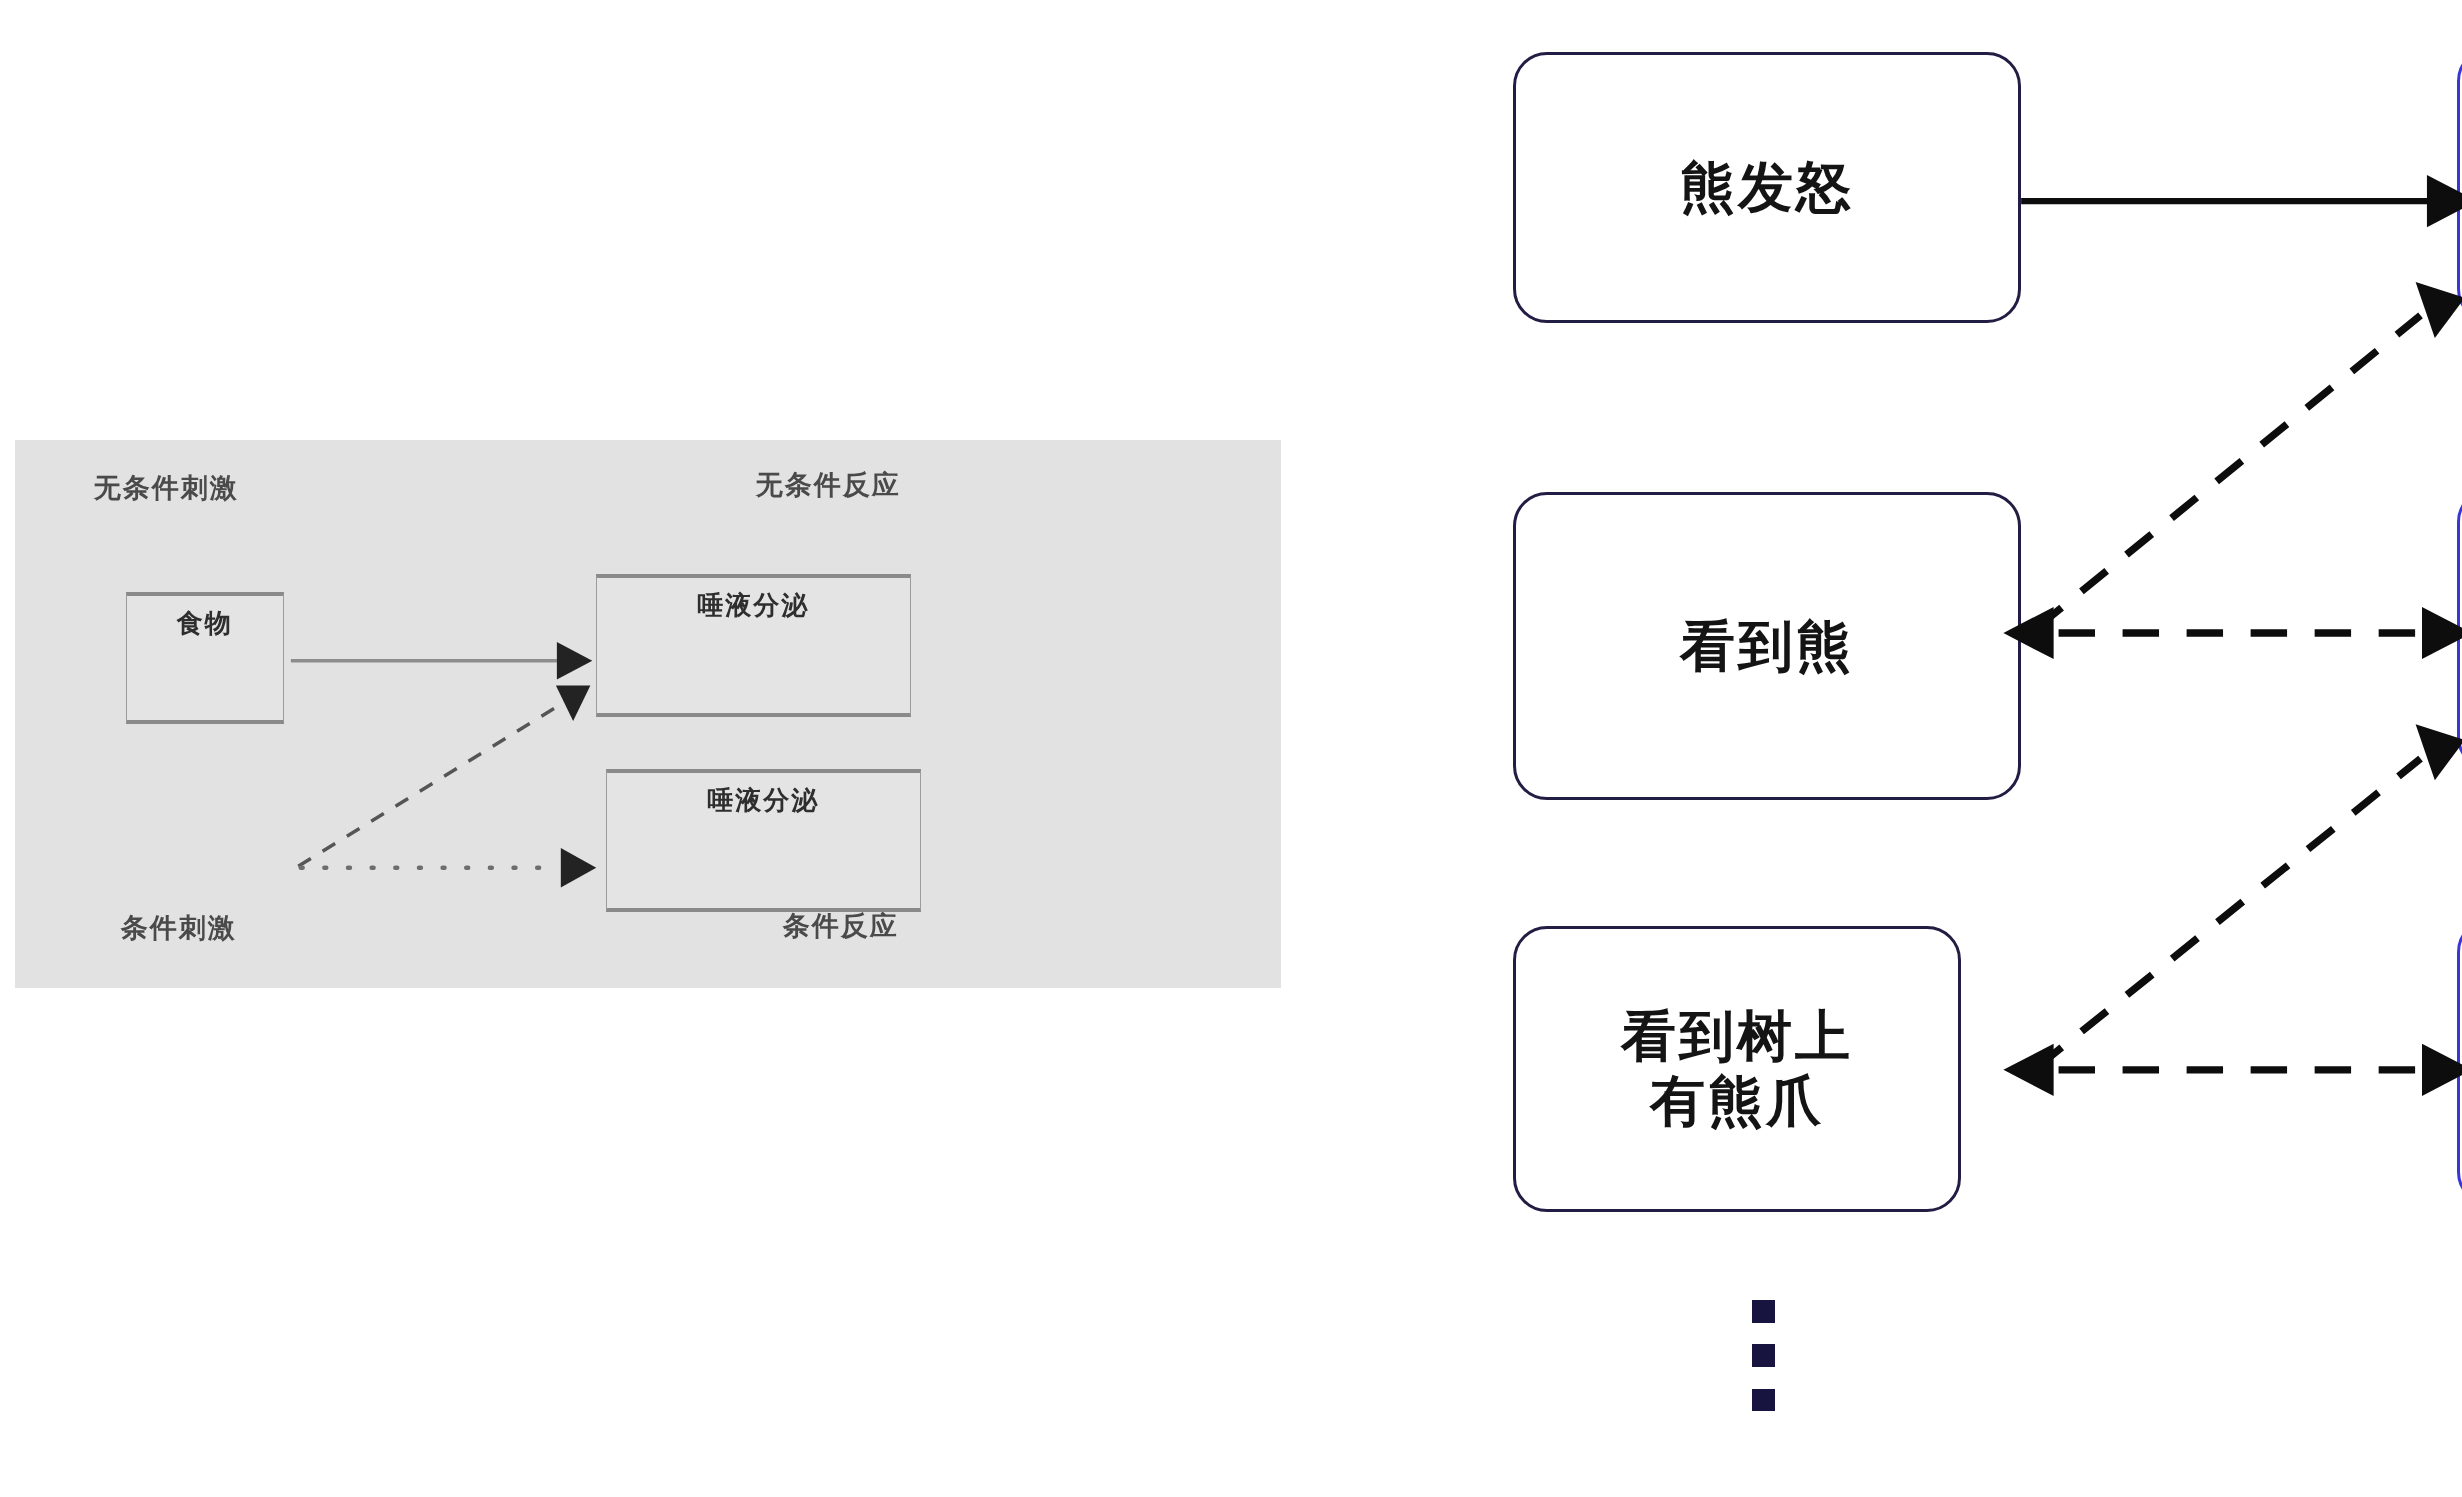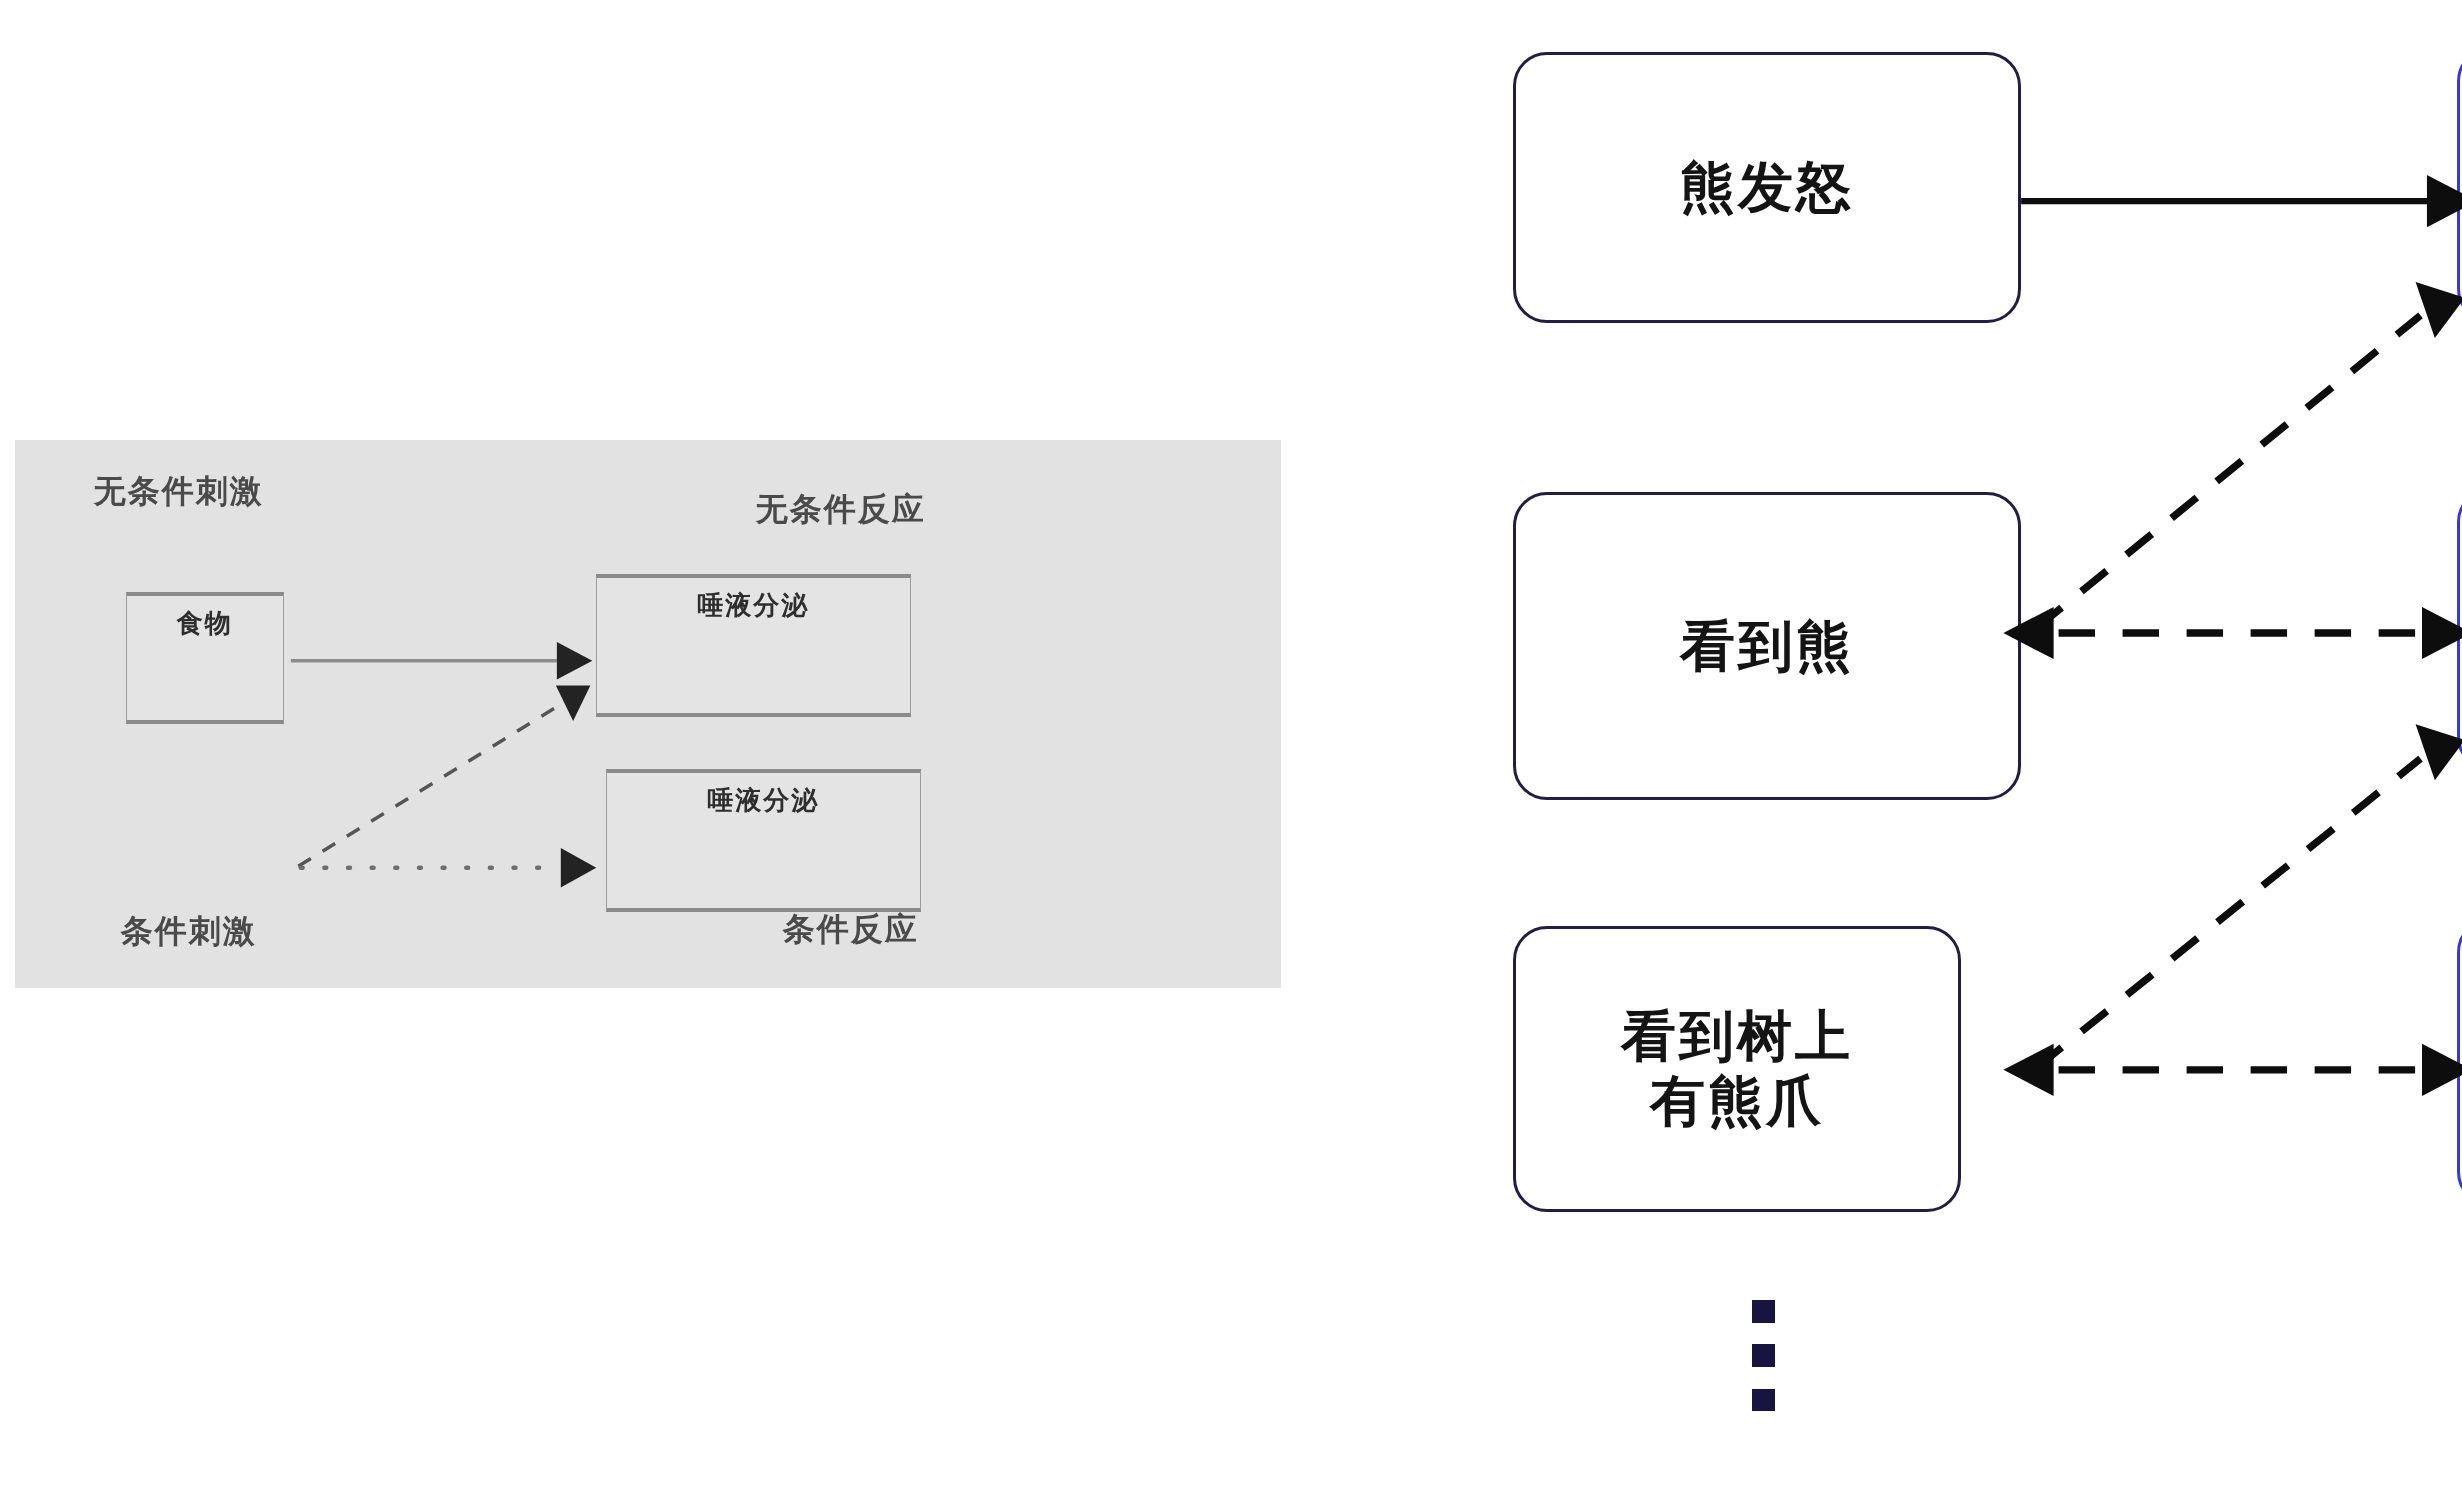--- a/index.html
+++ b/index.html
@@ -2,24 +2,24 @@
 <html style="font-size:7.9px"><head>
 <meta charset="utf-8">
 <style>
   html,body{margin:0;padding:0;background:#ffffff;}
   body{width:3306px;height:1498px;position:relative;overflow:hidden;
        font-family:"DejaVu Sans","Liberation Sans",sans-serif;}
 
   
   #pavlov-panel{position:absolute;left:14.8px;top:440px;width:1266px;height:548px;
                 background:#e2e2e2;}
-  .pv-caption{position:absolute;color:#4a4a4a;font-size:32px;font-weight:700;
+  .pv-caption{position:absolute;color:#4a4a4a;font-size:27px;font-weight:700;
               letter-spacing:2px;white-space:nowrap;}
   #cap-ucs{left:79px;top:29.5px;}
-  #cap-ucr{left:741px;top:27px;margin-top:21px;}
+  #cap-ucr{left:741px;top:27px;}
   #cap-cs{left:106px;top:470px;}
   #cap-cr{left:768px;top:468px;}
 
   .pv-box{position:absolute;background:#e4e4e4;border:1.5px solid #9c9c9c;
           border-top:4.4px solid #8a8a8a;border-bottom:4.4px solid #8a8a8a;
           display:flex;align-items:flex-start;justify-content:center;
           box-sizing:border-box;}
   .pv-box span{color:#2e2e2e;font-size:26px;font-weight:700;letter-spacing:2px;
                white-space:nowrap;padding-top:9.8px;}
   #pv-food    {left:111px; top:152px; width:158px; height:132px;}

